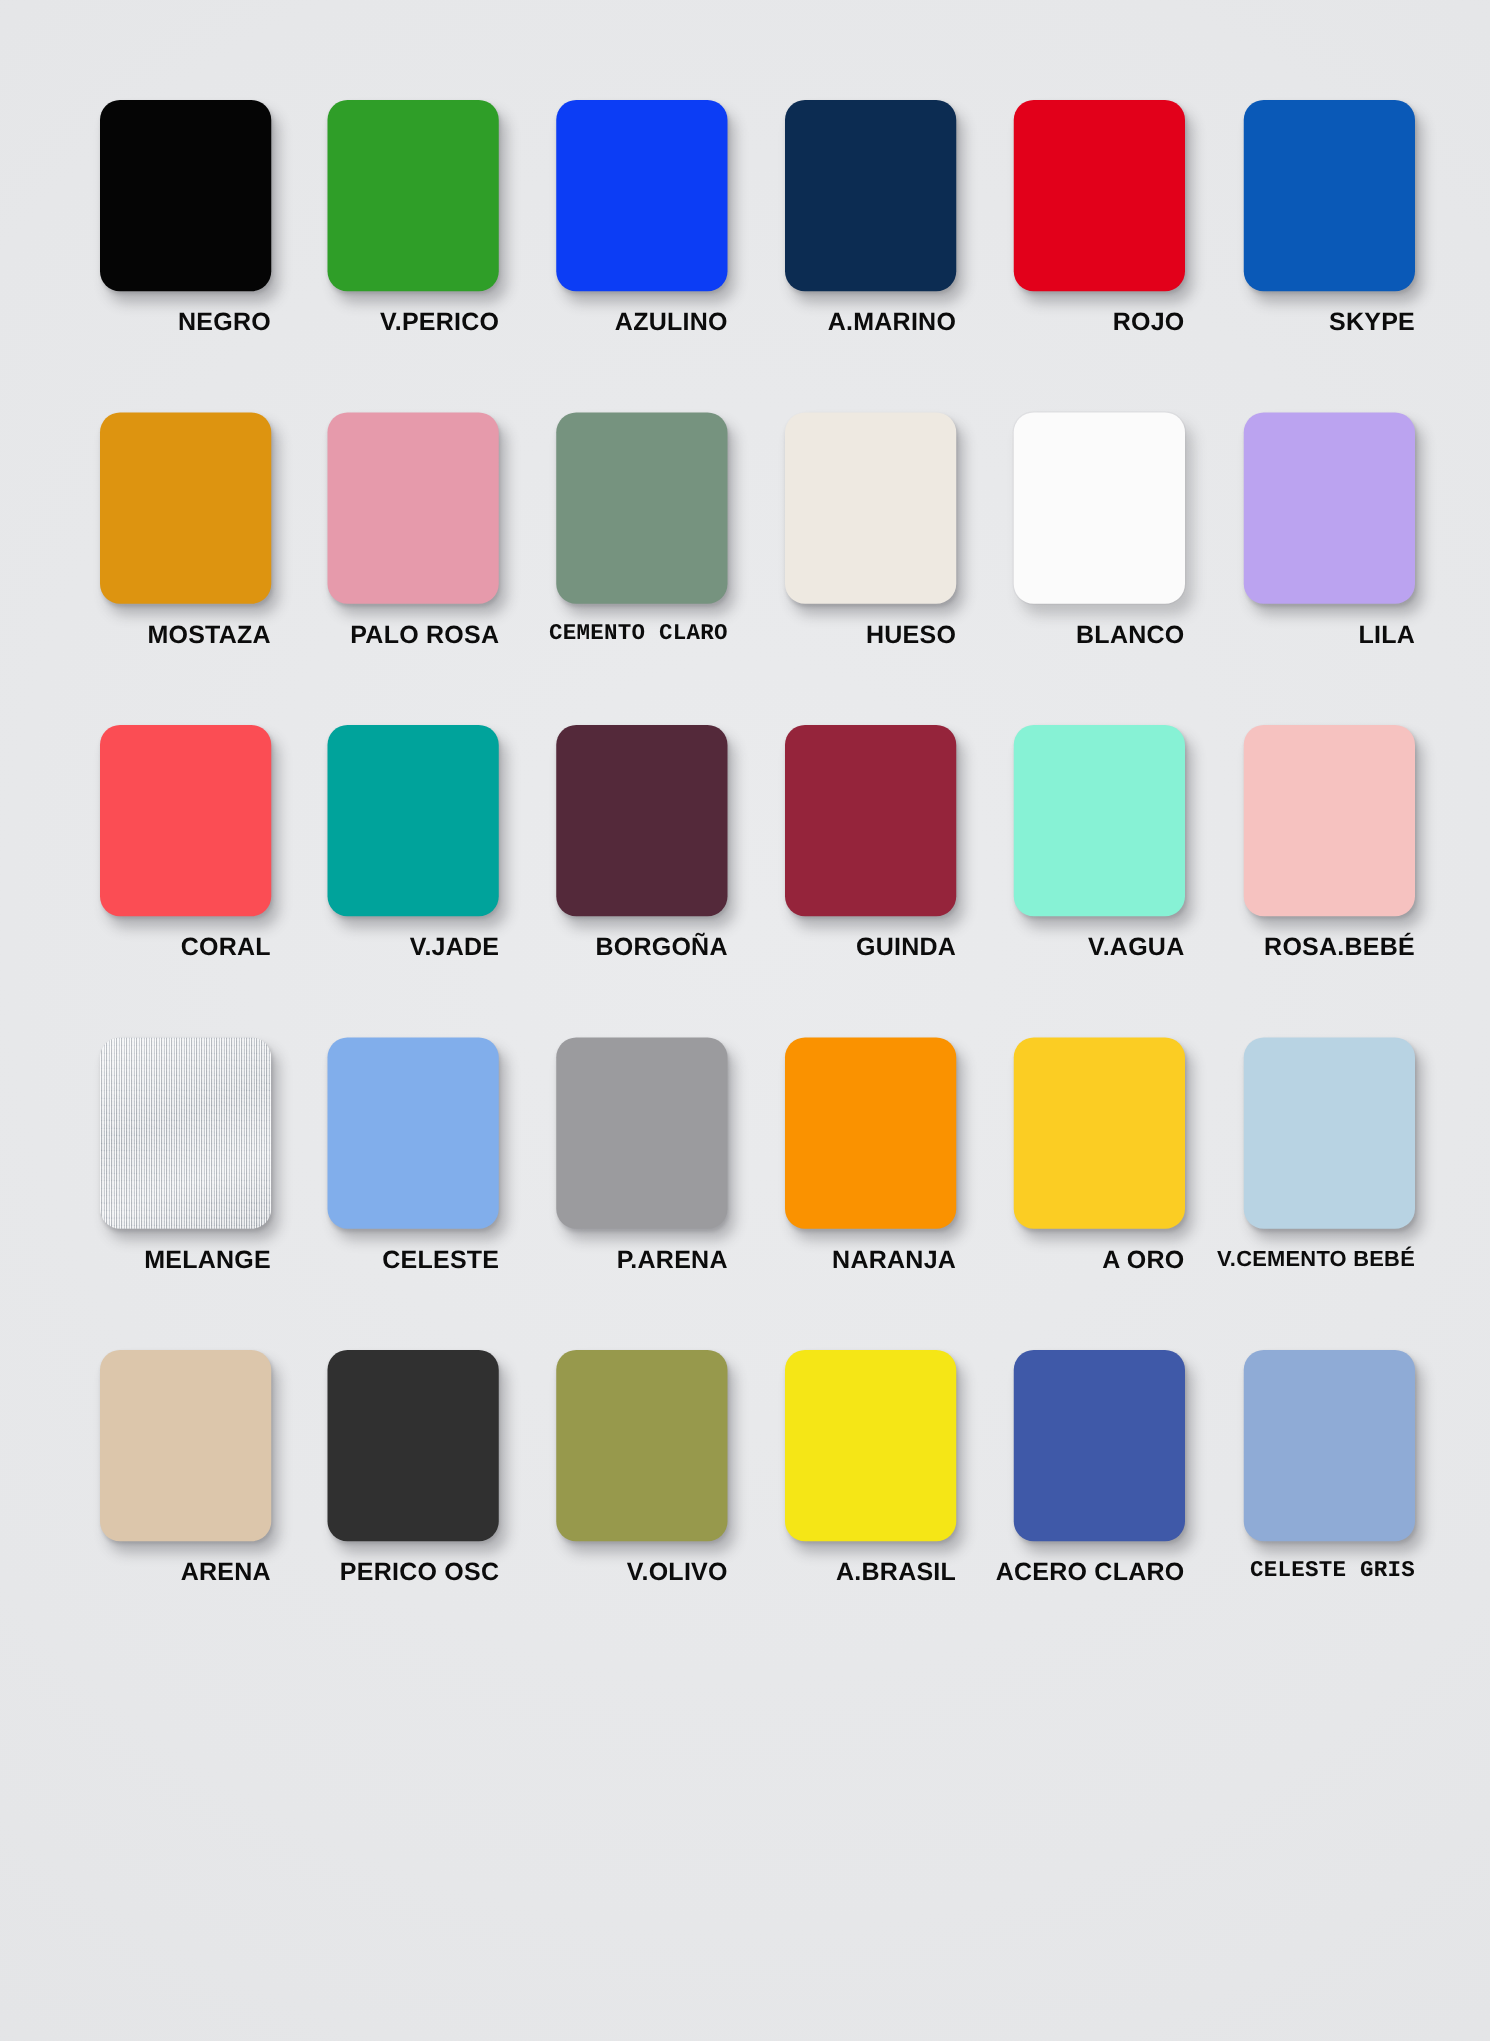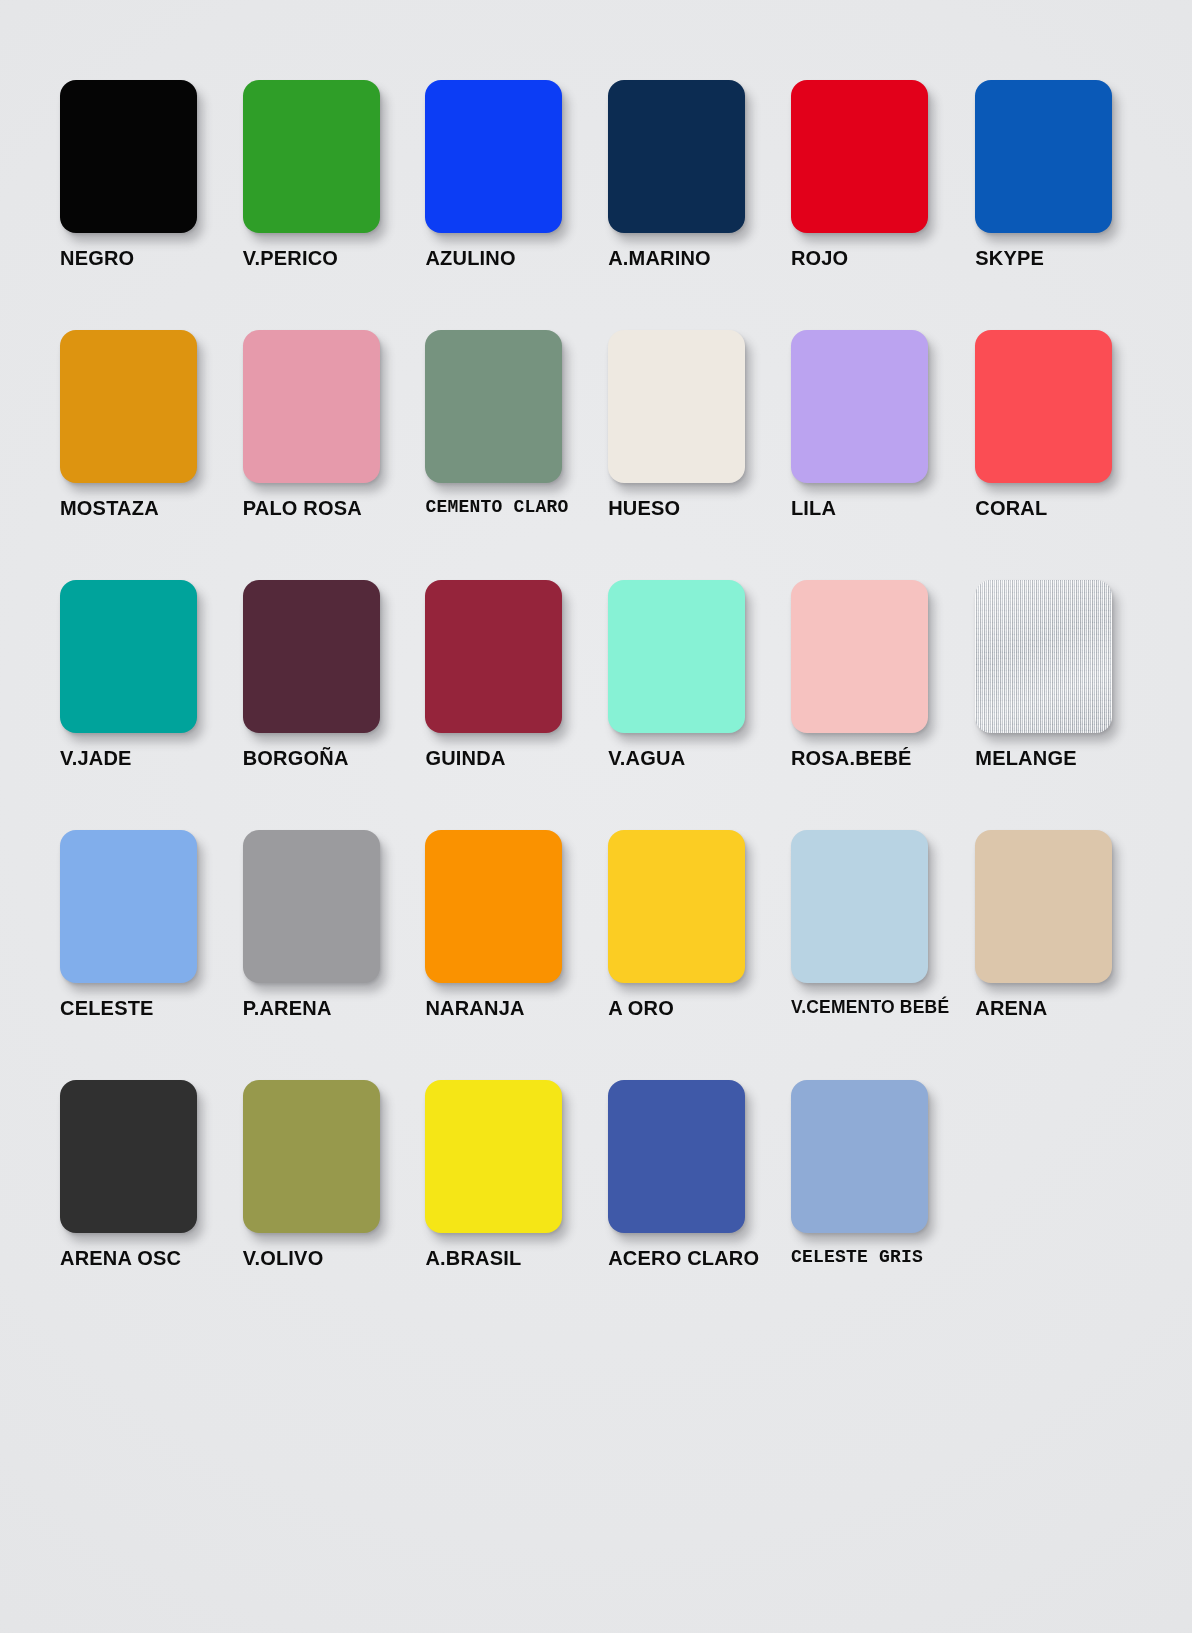--- a/index.html
+++ b/index.html
@@ -36,21 +36,21 @@
   .swatch-grid {
     display: grid;
     grid-template-columns: repeat(6, 1fr);
     column-gap: 26px;
     row-gap: 0px;
   }
 
   .swatch-cell {
     display: flex;
     flex-direction: column;
-    align-items: flex-start;
+    align-items: flex-end;
     height: 250px;
     padding-top: 8px;
   }
 
   .swatch-chip {
     width: 137px;
     height: 153px;
     border-radius: 16px;
     box-shadow:
       6px 9px 10px rgba(60, 60, 65, 0.30),
@@ -142,20 +142,24 @@
       </div>
       <div class="swatch-cell">
         <div class="swatch-chip" style="background-color: rgb(118, 147, 127);"></div>
         <div class="swatch-label long">CEMENTO CLARO</div>
       </div>
       <div class="swatch-cell">
         <div class="swatch-chip" style="background-color: rgb(238, 233, 225);"></div>
         <div class="swatch-label">HUESO</div>
       </div>
       <div class="swatch-cell">
+        <div class="swatch-chip is-white" style="background-color: rgb(251, 251, 251);"></div>
+        <div class="swatch-label">BLANCO</div>
+      </div>
+      <div class="swatch-cell">
         <div class="swatch-chip" style="background-color: rgb(187, 163, 240);"></div>
         <div class="swatch-label">LILA</div>
       </div>
       <div class="swatch-cell">
         <div class="swatch-chip" style="background-color: rgb(251, 77, 84);"></div>
         <div class="swatch-label">CORAL</div>
       </div>
       <div class="swatch-cell">
         <div class="swatch-chip" style="background-color: rgb(0, 163, 155);"></div>
         <div class="swatch-label">V.JADE</div>
@@ -199,21 +203,21 @@
       <div class="swatch-cell">
         <div class="swatch-chip" style="background-color: rgb(184, 211, 227);"></div>
         <div class="swatch-label xlong">V.CEMENTO BEBÉ</div>
       </div>
       <div class="swatch-cell">
         <div class="swatch-chip" style="background-color: rgb(220, 198, 171);"></div>
         <div class="swatch-label">ARENA</div>
       </div>
       <div class="swatch-cell">
         <div class="swatch-chip" style="background-color: rgb(48, 48, 48);"></div>
-        <div class="swatch-label">ARENA OSC</div>
+        <div class="swatch-label">PERICO OSC</div>
       </div>
       <div class="swatch-cell">
         <div class="swatch-chip" style="background-color: rgb(151, 153, 76);"></div>
         <div class="swatch-label">V.OLIVO</div>
       </div>
       <div class="swatch-cell">
         <div class="swatch-chip" style="background-color: rgb(245, 230, 22);"></div>
         <div class="swatch-label">A.BRASIL</div>
       </div>
       <div class="swatch-cell">

